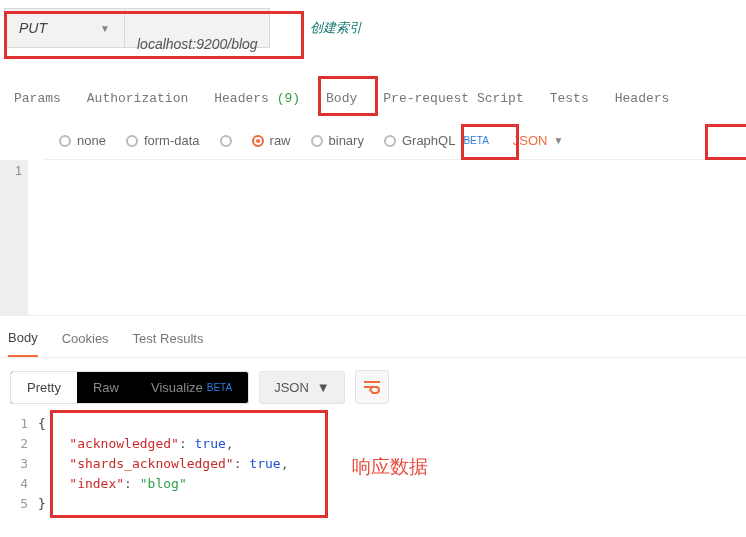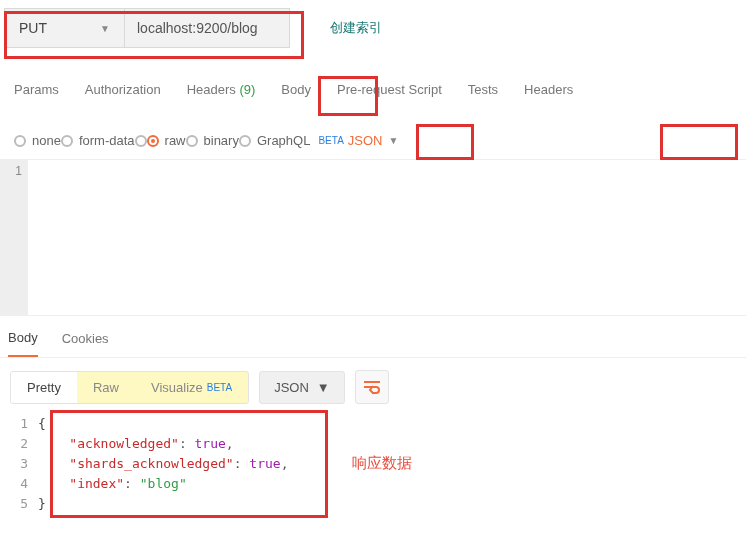--- a/index.html
+++ b/index.html
@@ -14,45 +14,46 @@
     overflow: hidden;
   }
 
   
   .req-bar {
     display: flex;
     align-items: center;
     height: 40px;
     margin: 8px 0 0 4px;
     position: relative;
+    font-style: italic;
   }
   .method-sel {
     display: flex;
     align-items: center;
     justify-content: space-between;
     width: 120px;
     height: 40px;
     background: #f2f2f2;
     border: 1px solid #d9d9d9;
     border-right: none;
     padding: 0 14px;
     color: #444;
     font-size: 14px;
   }
   .method-sel .caret {
     color: #888;
     font-size: 10px;
   }
   .url-input {
     flex: none;
-    width: 166px;
+    width: 146px;
     height: 40px;
     background: #f2f2f2;
     border: 1px solid #d9d9d9;
-    padding: 0 12px;
+    padding: 16px 12px;
     line-height: 38px;
     color: #555;
     font-size: 14px;
   }
   .req-label {
     color: #0f766e;
     font-size: 13px;
     margin-left: 40px;
   }
   .hl-reqbar {
@@ -61,51 +62,54 @@
     top: 3px;
     left: 0px;
     width: 300px;
     height: 48px;
     pointer-events: none;
   }
 
   
   .req-tabs {
     display: flex;
-    align-items: flex-start;
+    align-items: center;
     gap: 26px;
     margin-top: 34px;
     padding: 0 14px;
     height: 32px;
     position: relative;
     color: #777;
+    font-family: Liberation Mono, monospace;
   }
   .req-tabs .tab { cursor: pointer; white-space: nowrap; }
   .req-tabs .count-green { color: #2f9e44; }
   .hl-body {
     position: absolute;
     border: 3px solid #e03131;
     left: 318px;
     top: -6px;
     width: 60px;
     height: 40px;
     pointer-events: none;
   }
 
   
   .body-types {
     display: flex;
     align-items: center;
+    gap: 20px;
     padding: 0 14px;
     margin-top: 16px;
     height: 30px;
     position: relative;
     color: #666;
     border-bottom: 1px solid #eee;
     padding-bottom: 8px;
+    margin-left: 45px;
   }
   .body-types .opt { display: flex; align-items: center; gap: 6px; cursor: pointer; white-space: nowrap; }
   .radio {
     width: 12px; height: 12px; border-radius: 50%;
     border: 2px solid #bbb; display: inline-block; position: relative;
   }
   .radio.on { border-color: #f26b3a; }
   .radio.on::after {
     content: ""; position: absolute; left: 2px; top: 2px;
     width: 4px; height: 4px; border-radius: 50%; background: #f26b3a;
@@ -147,21 +151,21 @@
   .res-tabs .count-green { color: #2f9e44; }
   .res-divider { border-bottom: 1px solid #eee; margin-bottom: 12px;}
 
   
   .res-toolbar {
     display: flex; align-items: center; gap: 10px;
     padding: 0 10px 10px 10px;
     position: relative;
   }
   .view-tabs {
-    display: flex; background: #fef9c3; border: 1px solid #e3e3e3;
+    display: flex; background: #000000; border: 1px solid #e3e3e3;
     border-radius: 3px; overflow: hidden;
   }
   .view-tabs .vt {
     padding: 8px 16px; color: #888; cursor: pointer; font-size: 13px;
     display: flex; align-items: center; gap: 2px;
   }
   .view-tabs .vt.active { background: #fff; color: #444; }
   .fmt-sel {
     display: flex; align-items: center; gap: 8px;
     background: #f0f0f0; border: 1px solid #e3e3e3; border-radius: 3px;
@@ -180,28 +184,28 @@
     width: 34px; text-align: right; padding-right: 10px;
     color: #999; font-family: Consolas, Menlo, monospace; font-size: 13px;
     line-height: 20px;
   }
   .res-code {
     font-family: Consolas, Menlo, monospace; font-size: 13px;
     line-height: 20px; white-space: pre;
   }
   .tok-brace { color: #444; }
   .tok-key   { color: #c92a2a; }
-  .tok-bool  { color: #a21caf; }
+  .tok-bool  { color: #1d4ed8; }
   .tok-str   { color: #2f9e44; }
   .hl-resbox {
     position: absolute; border: 3px solid #e03131;
     left: 50px; top: -4px; width: 278px; height: 108px; pointer-events: none;
   }
   .res-label {
-    position: absolute; color: #e74c3c; font-size: 15px;
+    position: absolute; color: #e74c3c; font-size: 19px;
     left: 352px; top: 40px;
   }
 </style>
 </head>
 <body>
 
 <div class="req-bar">
   <div class="method-sel">
     <span>PUT</span>
     <span class="caret">▼</span>
@@ -263,20 +267,21 @@
 <div class="editor">
   <div class="gutter">
     <div>1</div>
   </div>
   <div class="code-area"></div>
 </div>
 
 <div class="res-tabs">
   <span class="tab active">Body</span>
   <span class="tab">Cookies</span>
+  <span class="tab">Test Results</span>
 </div>
 <div class="res-divider"></div>
 
 <div class="res-toolbar">
   <div class="view-tabs">
     <span class="vt active">Pretty</span>
     <span class="vt">Raw</span>
     <span class="vt">
       <span>Visualize</span>
       <span class="beta">BETA</span>

